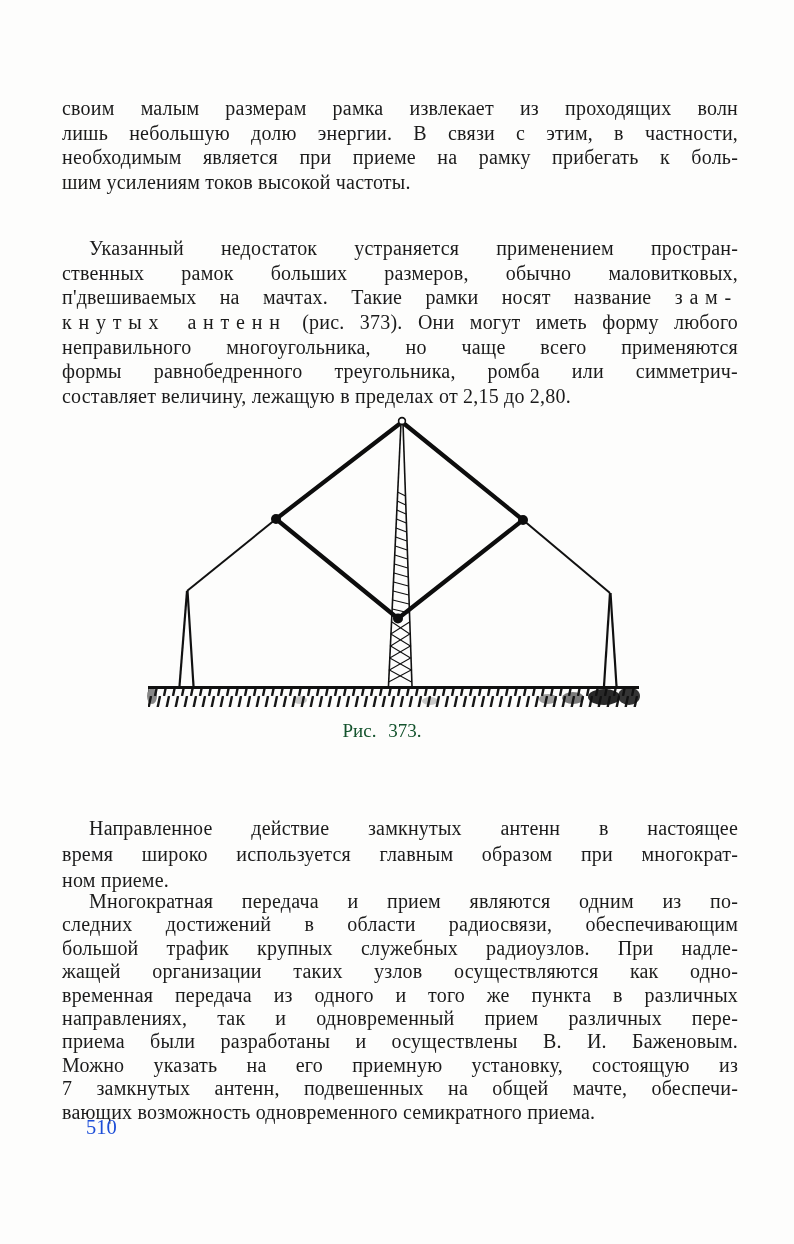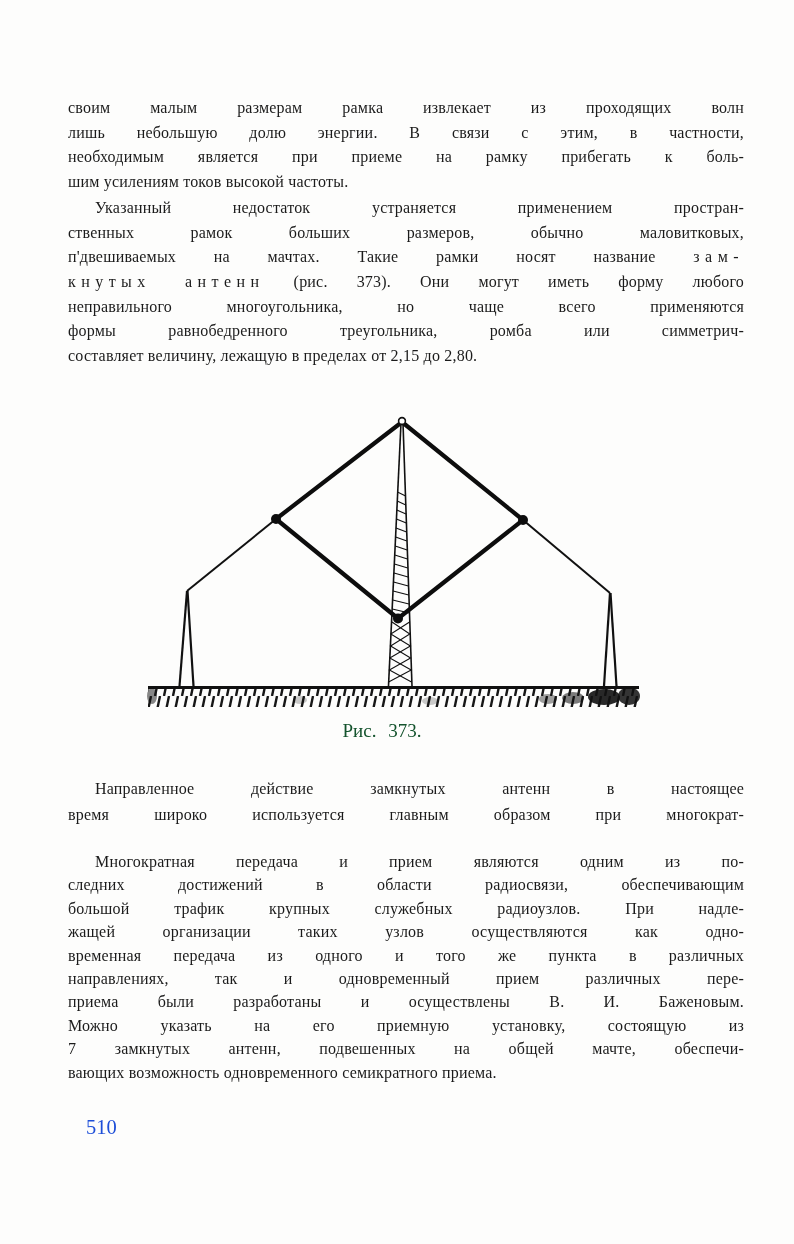--- a/index.html
+++ b/index.html
@@ -6,33 +6,33 @@
   body{background:#e8e8e8;}
   .page{
     position:relative;
     width:794px;height:1244px;
     background:#fdfdfc;
     overflow:hidden;
     font-family:"Liberation Serif","DejaVu Serif",serif;
     color:#1b1b1b;
   }
   .textblock{
-    position:absolute;left:68px;width:676px;
-    font-size:16px;
+    position:absolute;left:62px;width:676px;
+    font-size:20px;
     letter-spacing:0.2px;
   }
   .jline{
     text-align:justify;
     overflow:hidden;
     white-space:normal;
   }
   .jline::after{content:"";display:inline-block;width:100%;height:0;}
   .jline.last{text-align:left;}
   .jline.last::after{content:none;}
-  .jline.indent{padding-left:27px;}
+  .jline.indent{padding-left:27px;margin-top:40px;}
   .p1 .jline,.p2 .jline{height:24.7px;line-height:24.7px;}
   .p3 .jline{height:25.9px;line-height:25.9px;}
   .p4 .jline{height:23.4px;line-height:23.4px;}
   .sp{letter-spacing:0.34em;}
   .figure-caption{
     position:absolute;left:44px;width:676px;top:720px;
     text-align:center;font-size:19px;word-spacing:7px;
     color:#14532d;
   }
   .page-number{
@@ -128,20 +128,21 @@
     <circle cx="523" cy="520" r="5" fill="#0d0d0d"></circle>
     <circle cx="398" cy="618.5" r="5" fill="#0d0d0d"></circle>
     <circle cx="402" cy="421" r="3.4" fill="#fff" stroke="#111" stroke-width="1.6"></circle>
   </svg>
 
   <div class="figure-caption">Рис. 373.</div>
 
   <div class="textblock p3" style="top:776px;">
       <div class="jline indent"><span>Направленное действие замкнутых антенн в настоящее</span></div>
       <div class="jline"><span>время широко используется главным образом при многократ-</span></div>
+      <div class="jline last"><span>ном приеме.</span></div>
     </div>
 
   <div class="textblock p4" style="top:850px;">
       <div class="jline indent"><span>Многократная передача и прием являются одним из по-</span></div>
       <div class="jline"><span>следних достижений в области радиосвязи, обеспечивающим</span></div>
       <div class="jline"><span>большой трафик крупных служебных радиоузлов. При надле-</span></div>
       <div class="jline"><span>жащей организации таких узлов осуществляются как одно-</span></div>
       <div class="jline"><span>временная передача из одного и того же пункта в различных</span></div>
       <div class="jline"><span>направлениях, так и одновременный прием различных пере-</span></div>
       <div class="jline"><span>приема были разработаны и осуществлены В. И. Баженовым.</span></div>

